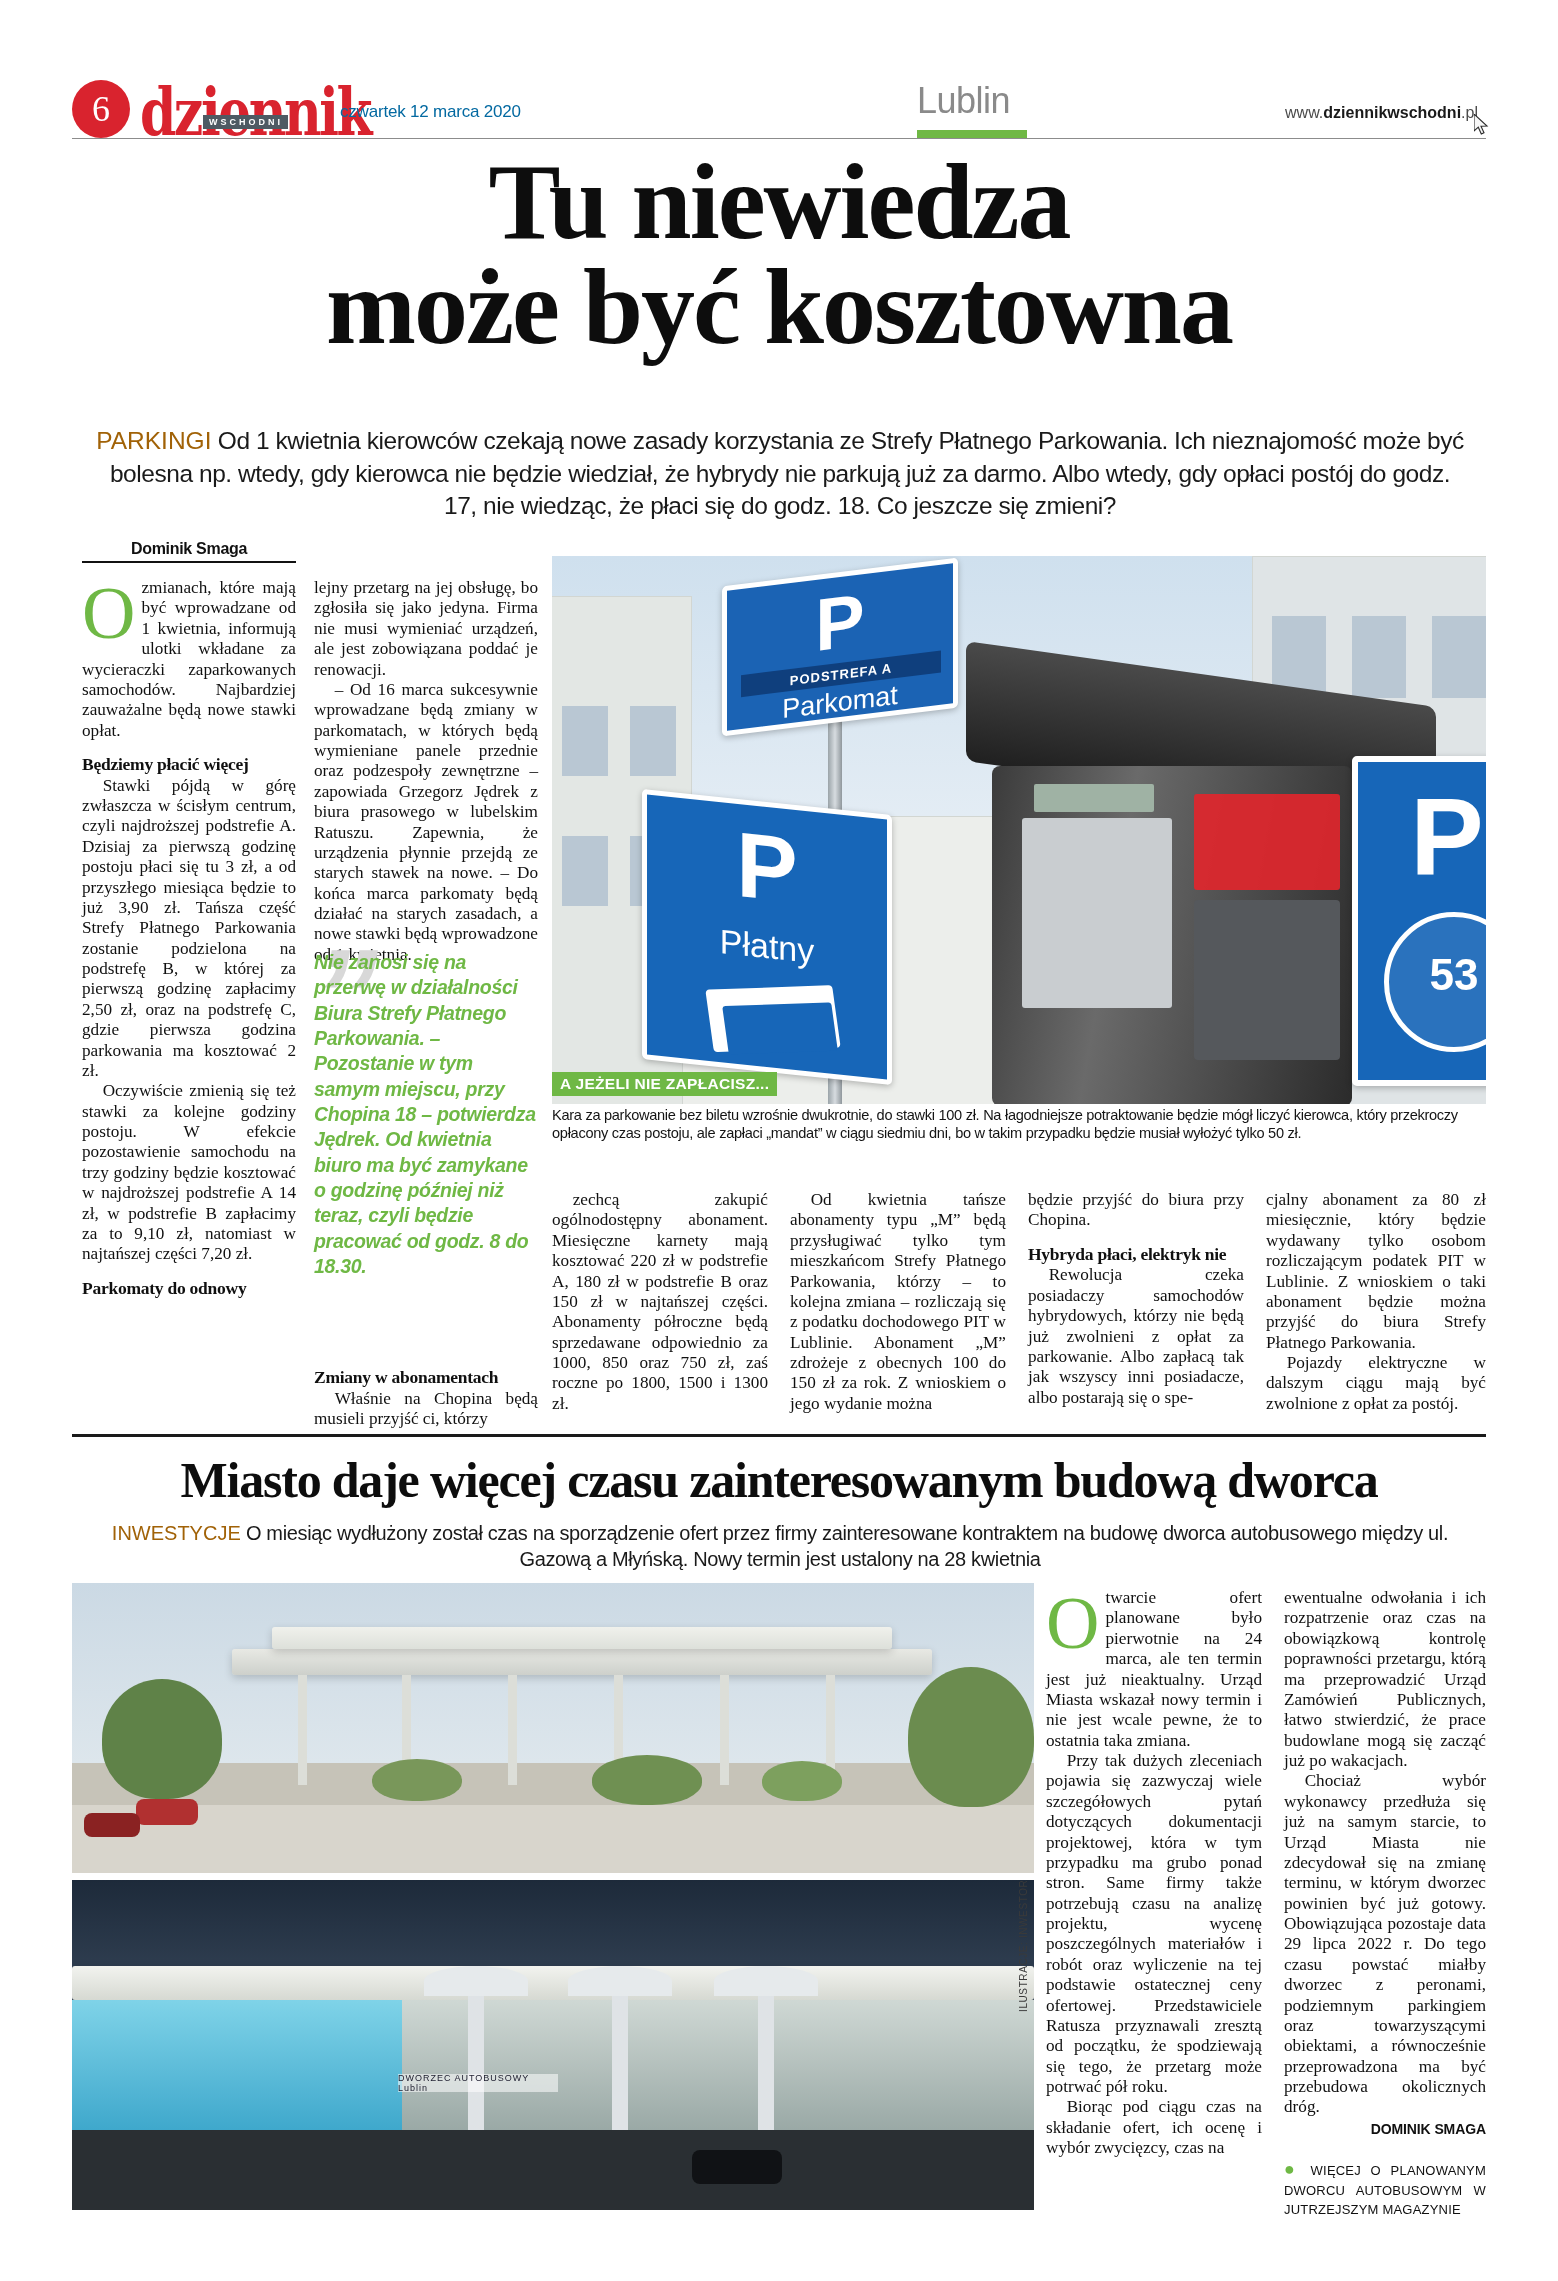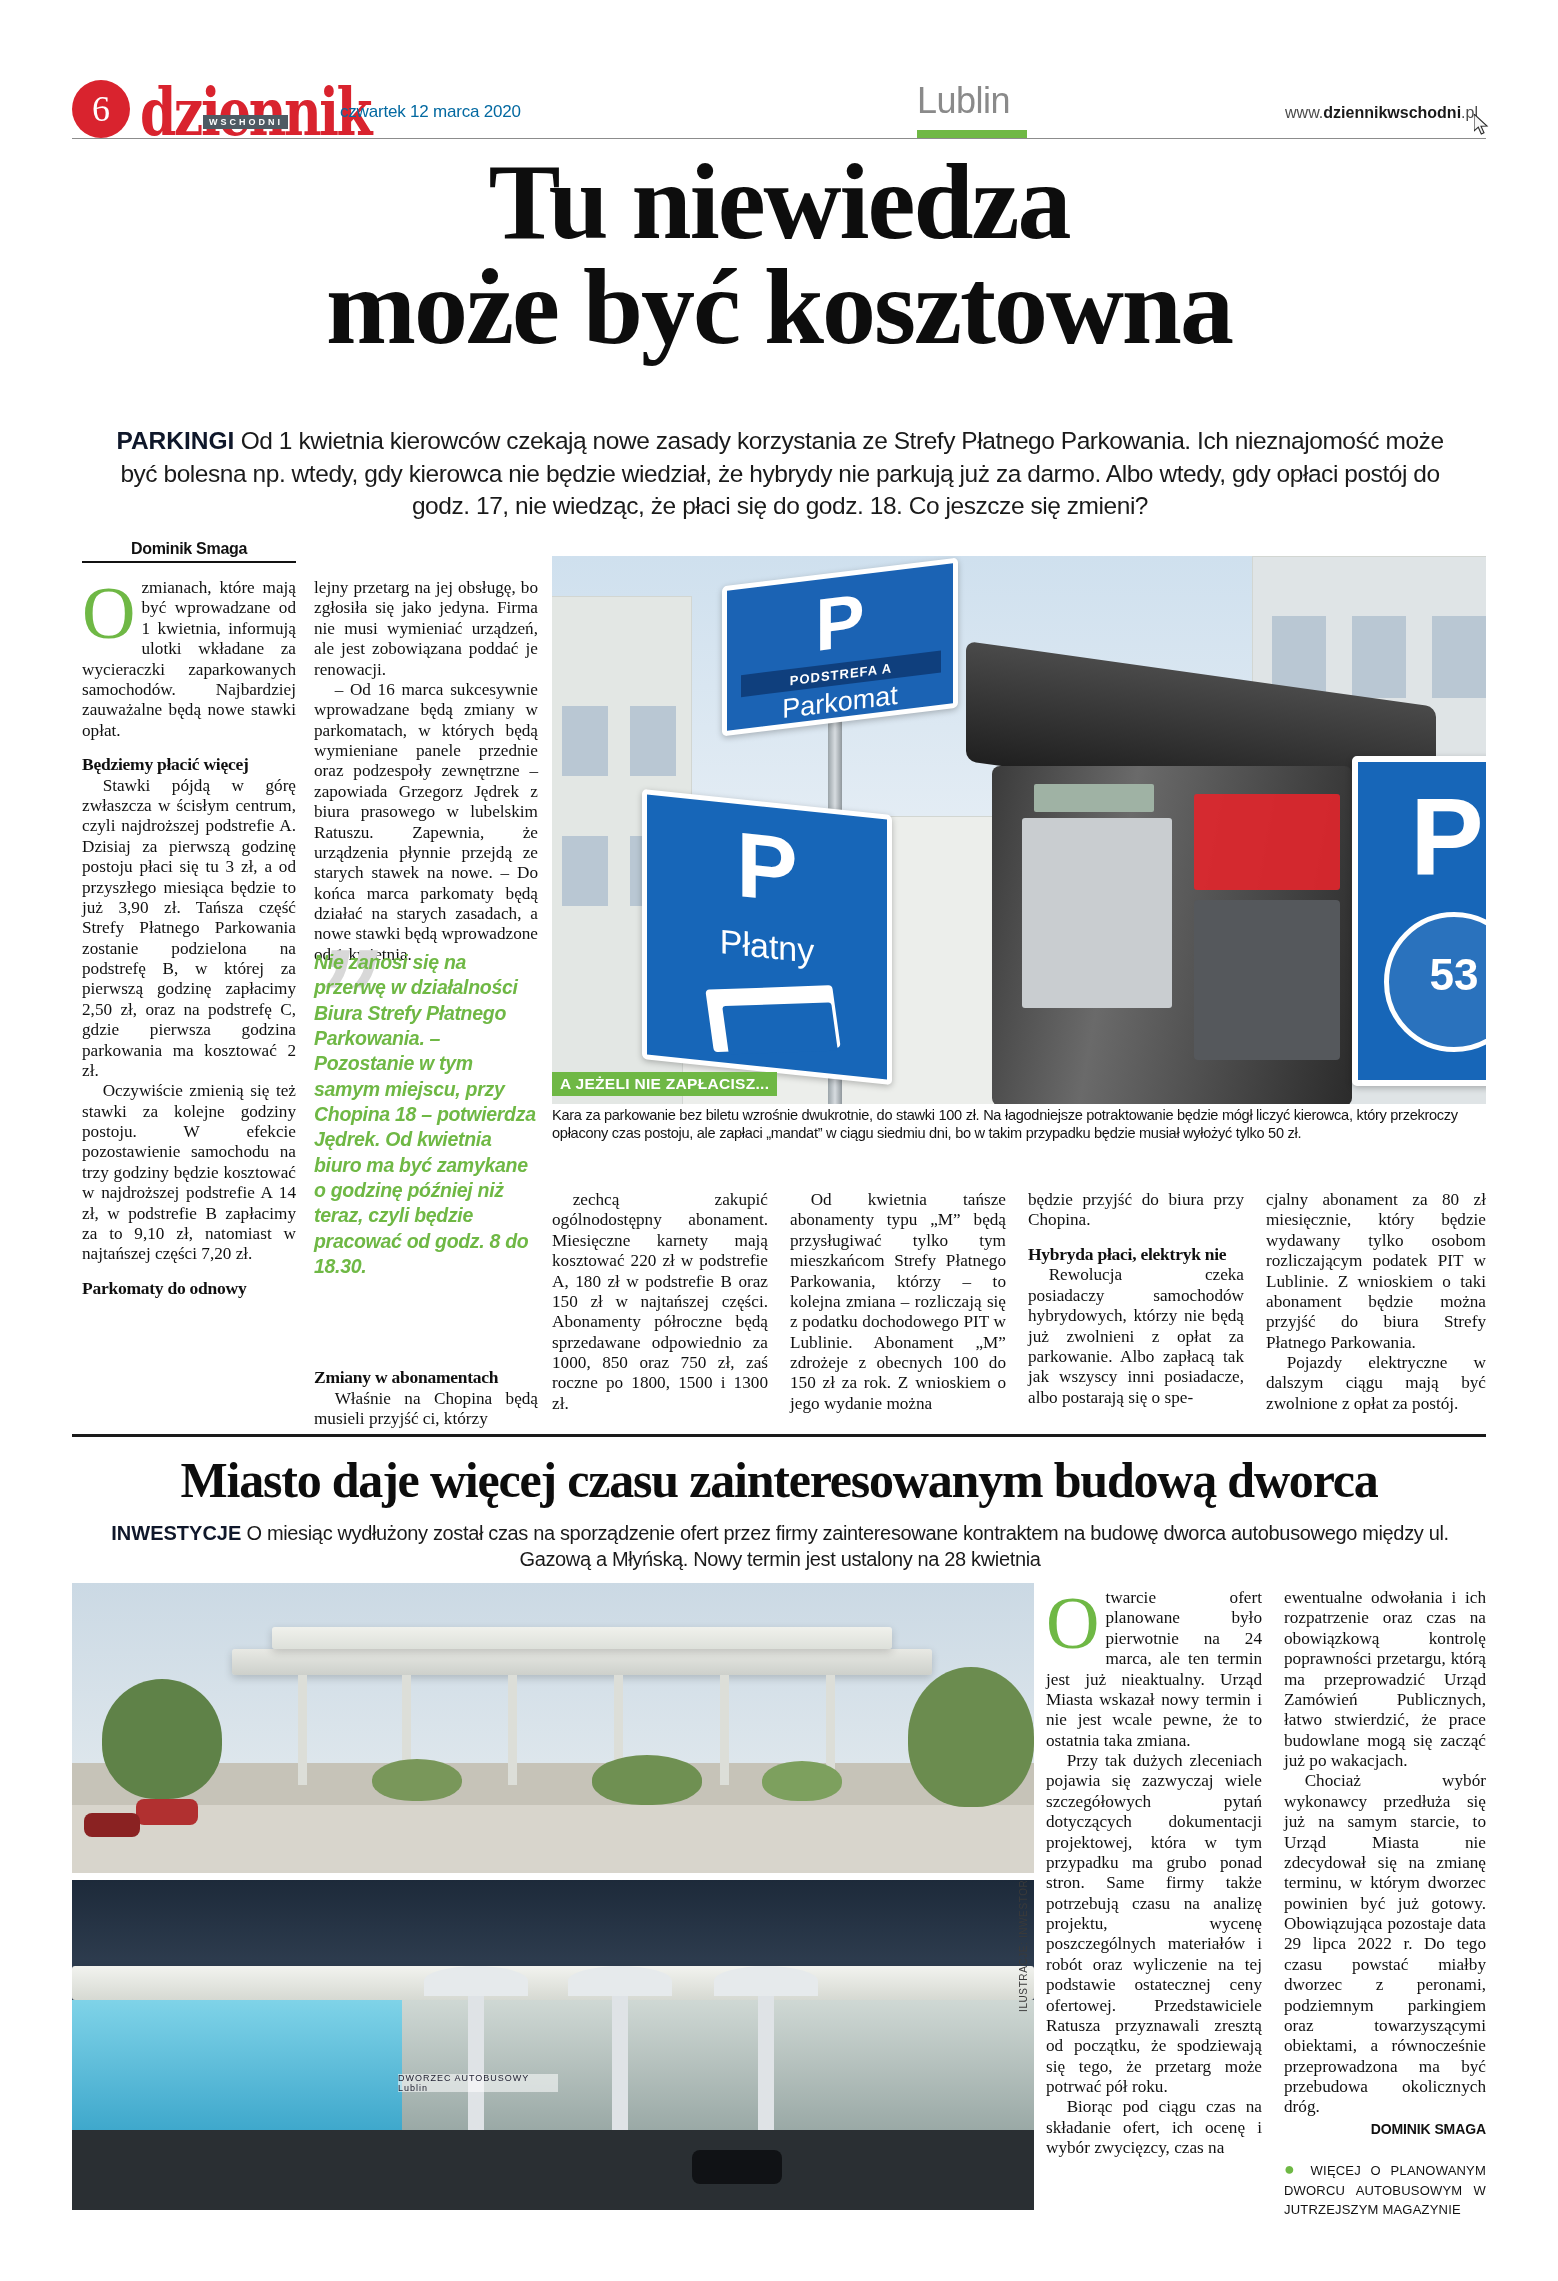--- a/index.html
+++ b/index.html
@@ -74,21 +74,21 @@
   }
   .headline-main span { display:block; }
 
   .lead {
     position:absolute; left:96px; top:425px; width:1368px;
     text-align:center;
     font-family:"Liberation Sans", sans-serif;
     font-size:24.5px; line-height:1.33; color:#1a1a1a;
     letter-spacing:-0.45px;
   }
-  .kicker { color:#0f172a; font-weight:bold; letter-spacing:0px; }
+  .kicker { color:#a16207; font-weight:normal; letter-spacing:0px; }
 
   
   .byline-wrap {
     position:absolute; left:82px; top:540px; width:214px;
     text-align:center;
   }
   .byline {
     font-family:"Liberation Sans", sans-serif;
     font-size:16px; font-weight:600; color:#111; letter-spacing:-0.3px;
   }

